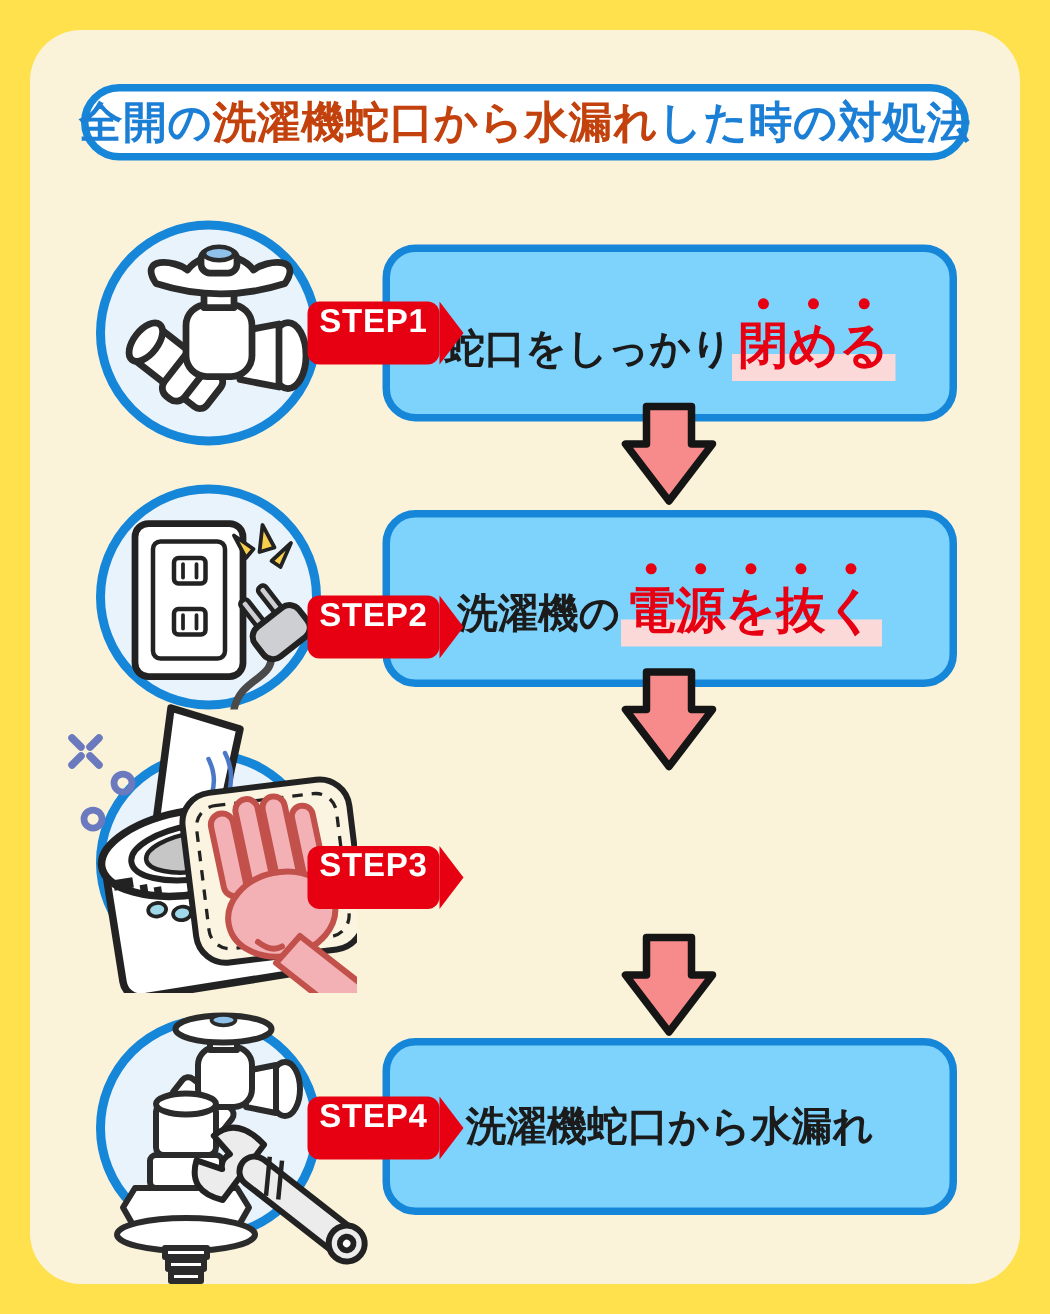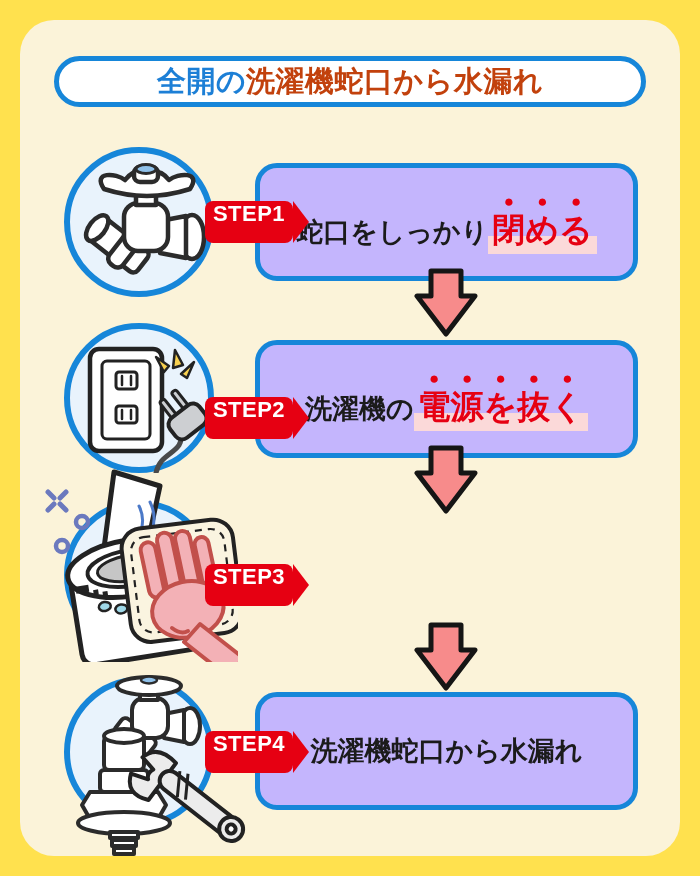--- a/index.html
+++ b/index.html
@@ -23,21 +23,21 @@
   .seg-red{ color:#c2410c; }
   
   .circle{
     position:absolute; left:64px; width:150px; height:150px;
     background:#E9F3FC; border:6px solid #1686D9; border-radius:50%;
     box-sizing:border-box;
   }
   .icon-svg{ position:absolute; pointer-events:none; }
   .box{
     position:absolute; left:255px; width:383px; height:118px;
-    background:#c4b5fd; border:5px solid #1686D9; border-radius:22px;
+    background:#7dd3fc; border:5px solid #1686D9; border-radius:22px;
     box-sizing:border-box;
     display:flex; flex-direction:column; align-items:center; justify-content:center;
     z-index:2;
   }
   .box-line{ text-align:center; white-space:nowrap; }
   .t{ font-size:27px; font-weight:600; color:#1B1B1B; }
   .em{
     font-size:33px; font-weight:800; color:#E60012;
     -webkit-text-emphasis:filled circle #E60012; text-emphasis:filled circle #E60012;
     -webkit-text-emphasis-position:over; text-emphasis-position:over right;
@@ -65,20 +65,21 @@
 </style>
 </head>
 <body>
 
 <div class="page">
   <div class="panel"></div>
 
   <div class="banner">
     <span class="seg seg-blue">全開の</span>
       <span class="seg seg-red">洗濯機蛇口から水漏れ</span>
+      <span class="seg seg-blue">した時の対処法</span>
   </div>
 
   <div class="circle" id="c1"></div>
   <svg class="icon-svg" style="left:64px;top:147px" width="150" height="150" viewBox="0 0 150 150">
     <g fill="#fff" stroke="#2B2B2B" stroke-width="4.5" stroke-linejoin="round" stroke-linecap="round">
       <ellipse cx="128" cy="90" rx="12" ry="22"></ellipse>
       <path d="M96 74 L122 69 L122 111 L96 106 Z"></path>
       <g transform="rotate(38 60 102)">
         <rect x="22" y="89" width="62" height="27" rx="6"></rect>
         <ellipse cx="26" cy="102" rx="8" ry="15"></ellipse>

